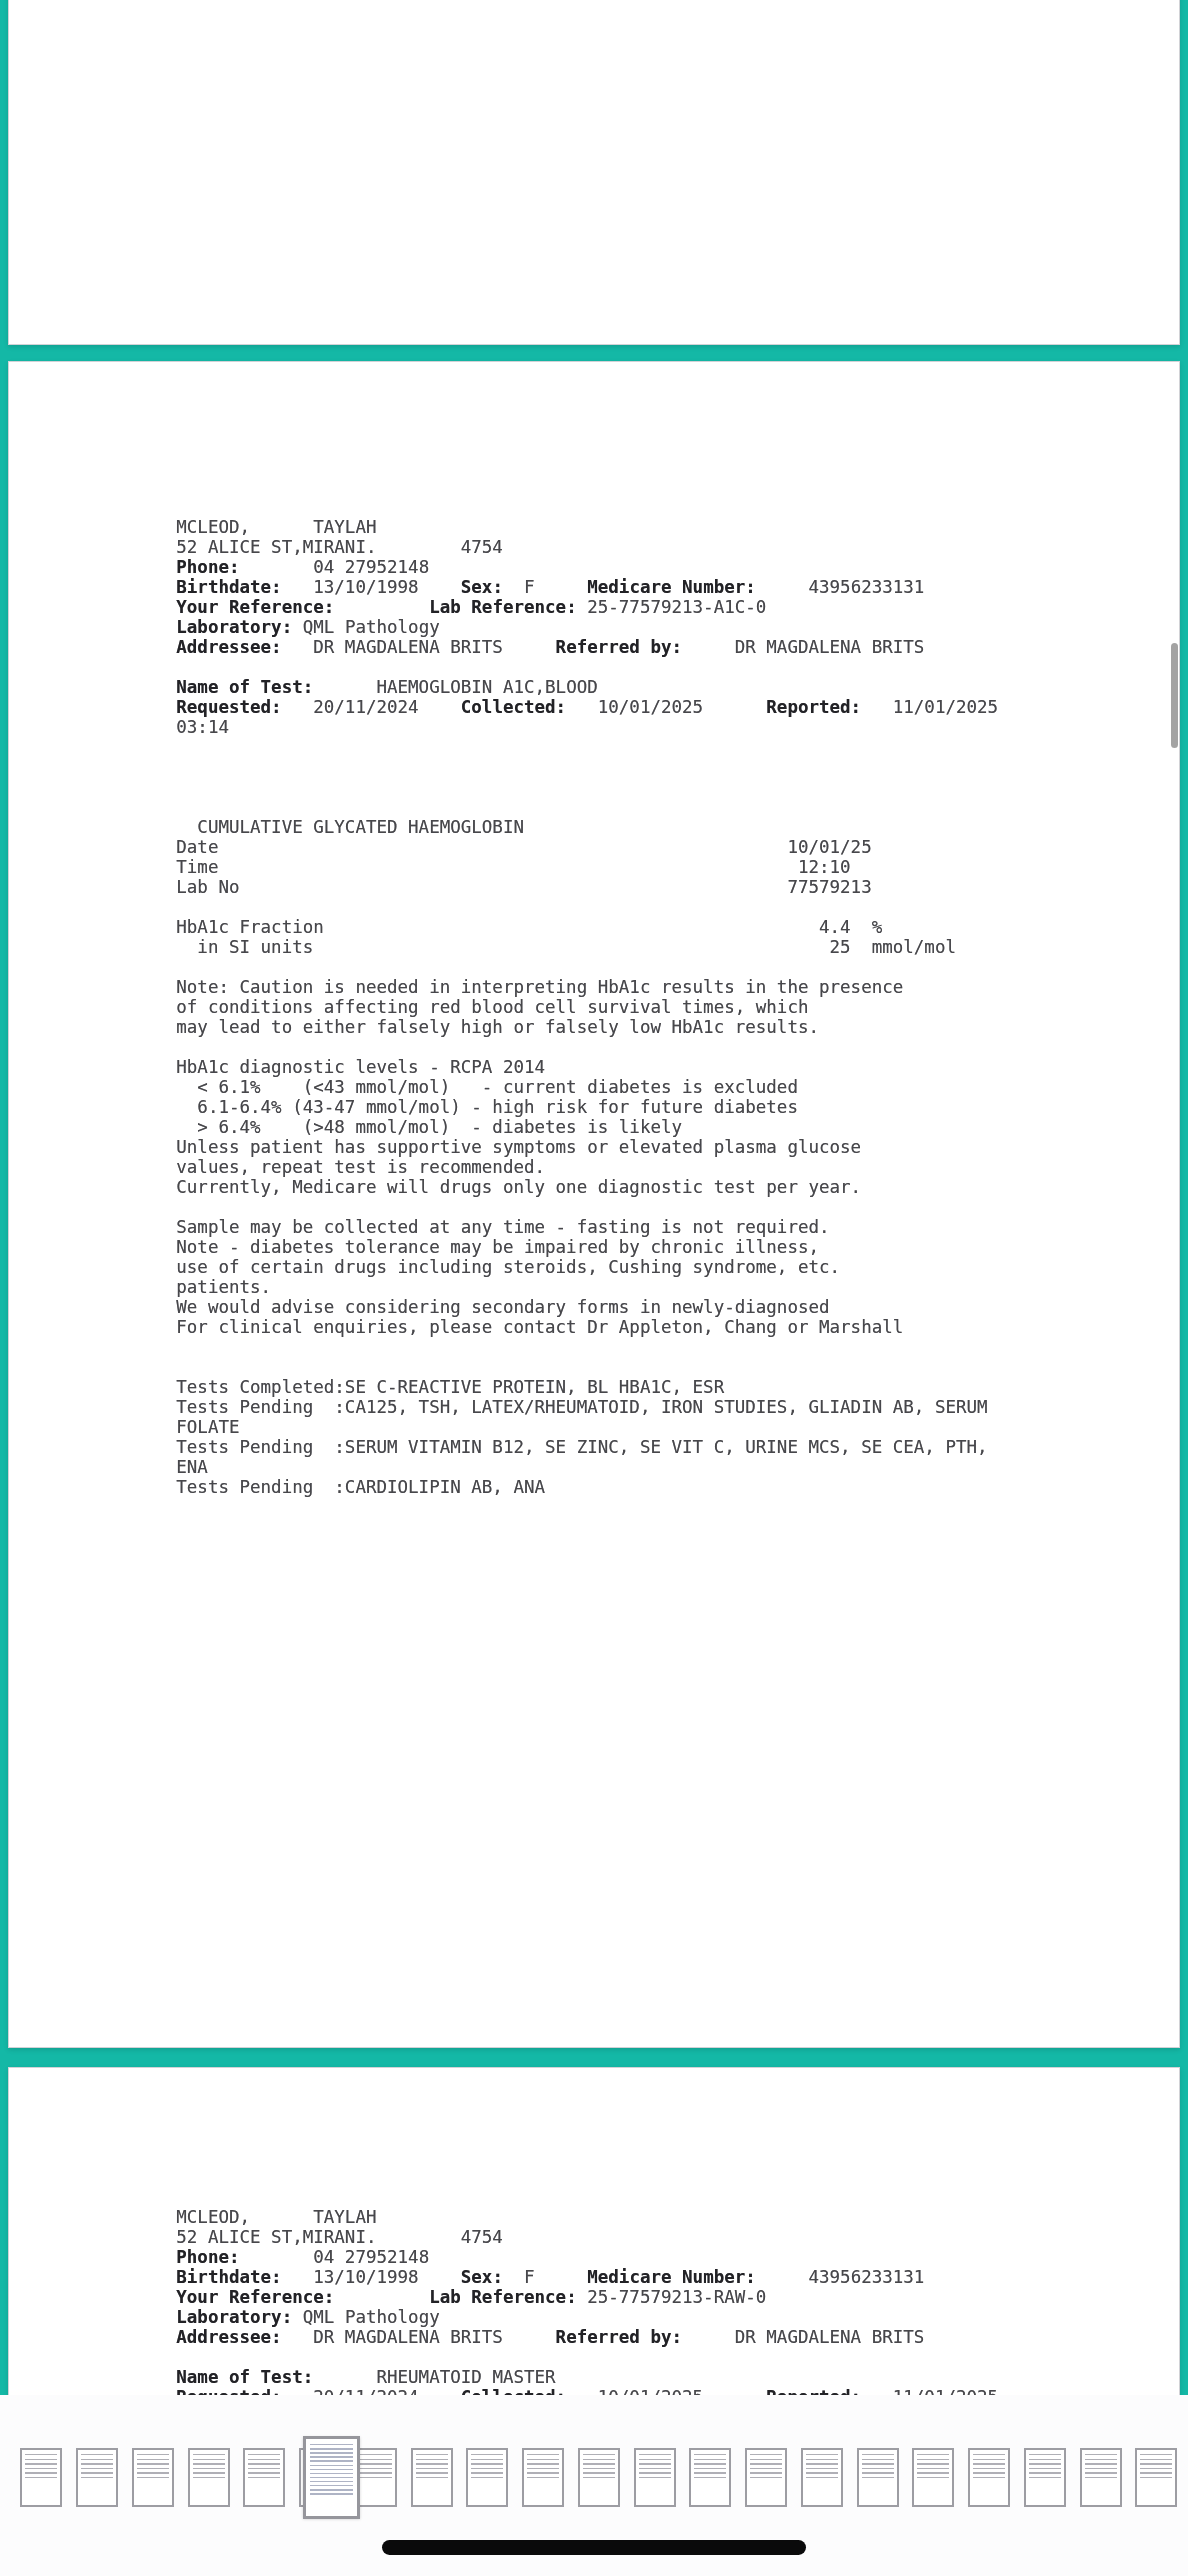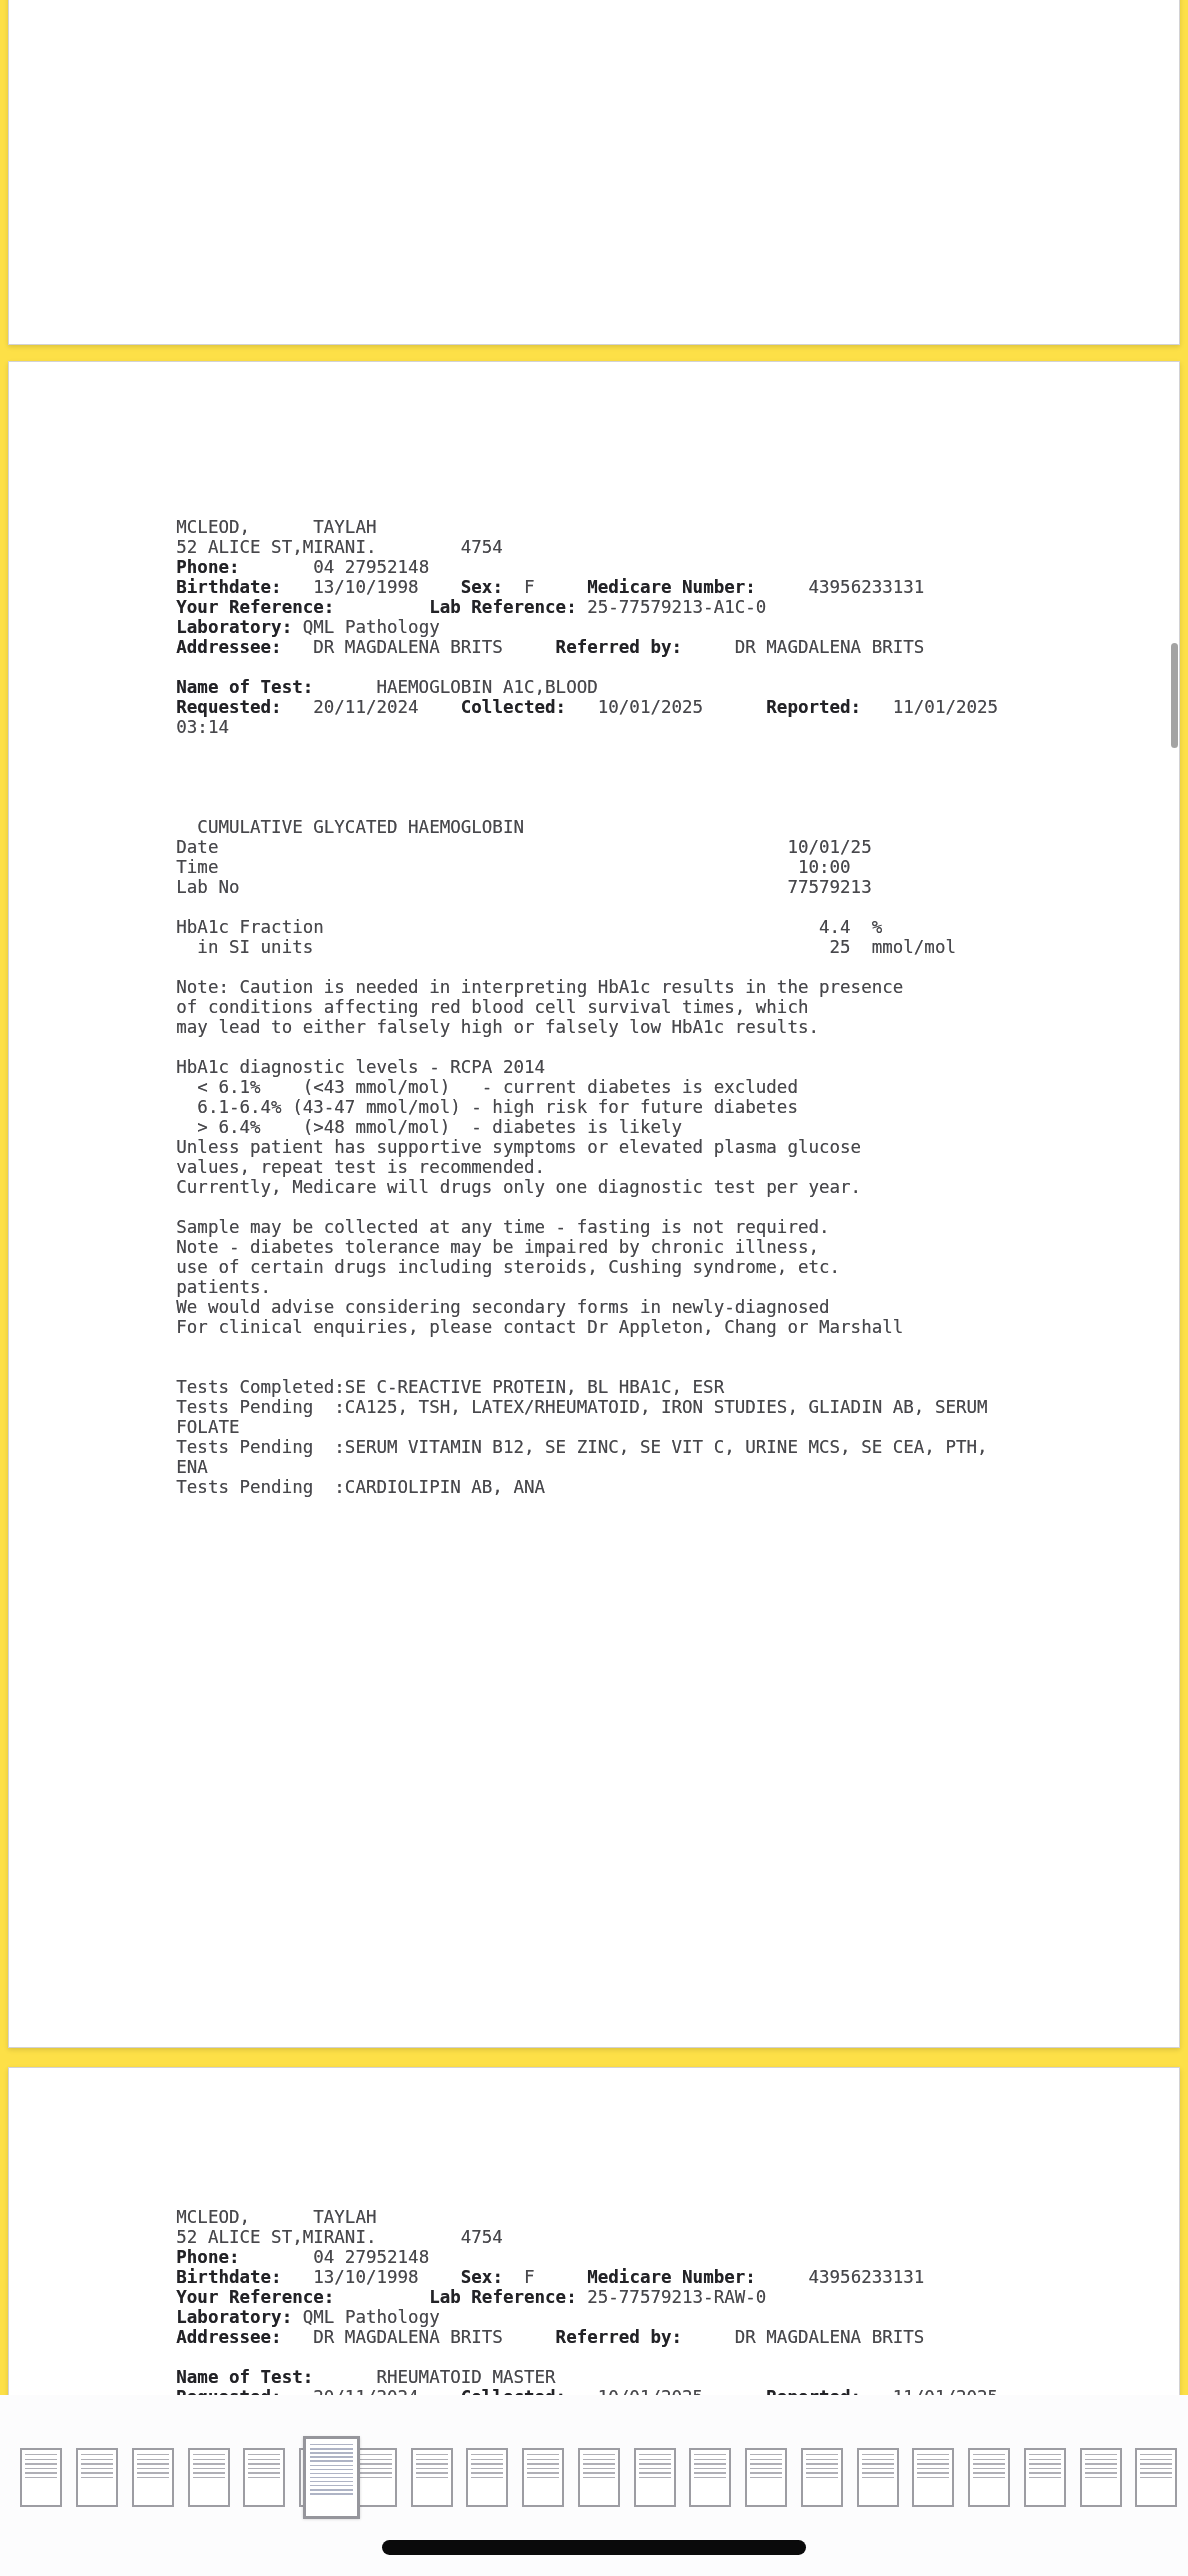--- a/index.html
+++ b/index.html
@@ -1,18 +1,18 @@
 <!DOCTYPE html>
 <html style="font-size:14.7px"><head>
 <meta charset="utf-8">
 <style>
   html,body{margin:0;padding:0;background:#e7e7e9;}
   .screen{
     position:relative;width:1188px;height:2576px;overflow:hidden;
-    background:#fde047;font-family:"DejaVu Sans Mono","Liberation Mono",monospace;
+    background:#14b8a6;font-family:"DejaVu Sans Mono","Liberation Mono",monospace;
   }
   .page{
     position:absolute;left:8.3px;width:1172px;background:#fff;
     border:0.9px solid #d2d2d6;box-shadow:0 1.8px 4.6px rgba(0,0,0,.13);
     box-sizing:border-box;
   }
   .page-prev{top:-55px;height:400px;}
   .page-main{top:361px;height:1687px;}
   .page-next{top:2067px;height:553px;}
   .doc{
@@ -73,21 +73,21 @@
         <div class="doc-line"><span></span></div>
         <div class="doc-line"><span class="b">Name of Test:</span><span>      HAEMOGLOBIN A1C,BLOOD</span></div>
         <div class="doc-line"><span class="b">Requested:</span><span>   20/11/2024    </span><span class="b">Collected:</span><span>   10/01/2025      </span><span class="b">Reported:</span><span>   11/01/2025</span></div>
         <div class="doc-line"><span>03:14</span></div>
         <div class="doc-line"><span></span></div>
         <div class="doc-line"><span></span></div>
         <div class="doc-line"><span></span></div>
         <div class="doc-line"><span></span></div>
         <div class="doc-line"><span>  CUMULATIVE GLYCATED HAEMOGLOBIN</span></div>
         <div class="doc-line"><span>Date                                                      10/01/25</span></div>
-        <div class="doc-line"><span>Time                                                       10:00</span></div>
+        <div class="doc-line"><span>Time                                                       12:10</span></div>
         <div class="doc-line"><span>Lab No                                                    77579213</span></div>
         <div class="doc-line"><span></span></div>
         <div class="doc-line"><span>HbA1c Fraction                                               4.4  %</span></div>
         <div class="doc-line"><span>  in SI units                                                 25  mmol/mol</span></div>
         <div class="doc-line"><span></span></div>
         <div class="doc-line"><span>Note: Caution is needed in interpreting HbA1c results in the presence</span></div>
         <div class="doc-line"><span>of conditions affecting red blood cell survival times, which</span></div>
         <div class="doc-line"><span>may lead to either falsely high or falsely low HbA1c results.</span></div>
         <div class="doc-line"><span></span></div>
         <div class="doc-line"><span>HbA1c diagnostic levels - RCPA 2014</span></div>

